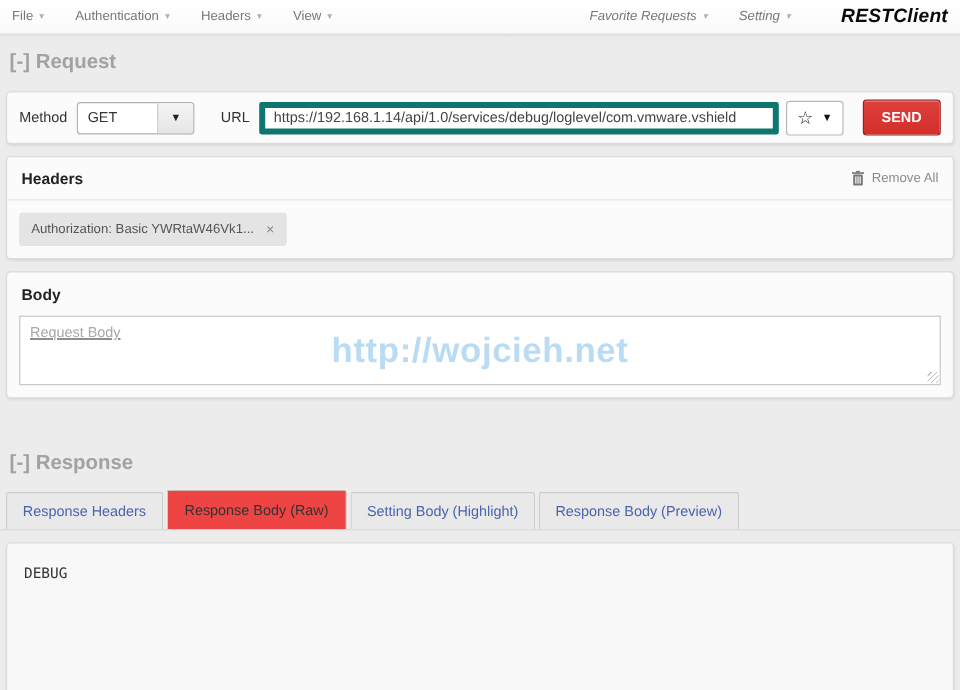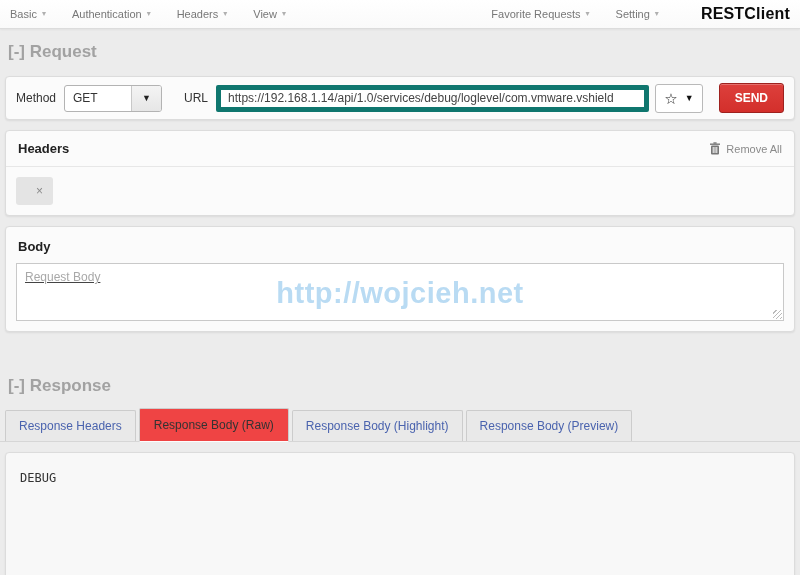--- a/index.html
+++ b/index.html
@@ -19,21 +19,21 @@
     box-shadow:0 1px 2px rgba(0,0,0,.05);
     display:flex;
     align-items:center;
     padding:0 10px;
     font-size:11px;
     color:#777;
   }
   .menu-left { display:flex; align-items:center; gap:26px; }
   .menu-item { display:flex; align-items:center; gap:5px; cursor:default; white-space:nowrap; }
   .caret { font-size:8px; color:#b0b0b0; line-height:1; }
-  .menu-right { margin-left:auto; display:flex; align-items:center; gap:26px; }
+  .menu-right { margin-left:auto; display:flex; align-items:center; gap:26px;font-style:italic; }
   .brand { font-size:16px; font-weight:bold; color:#0b0b0b; margin-left:16px; letter-spacing:.2px; }
 
   
   .section-title {
     color:#a2a2a2;
     font-weight:bold;
     font-size:17px;
     margin:13px 8px 0 8px;
   }
   .section-title.response-title { margin-top:44px; }
@@ -225,21 +225,21 @@
     color:#333;
     overflow:auto;
   }
 </style>
 </head>
 <body>
 
 <div class="menubar">
   <div class="menu-left">
     <div class="menu-item">
-      <span>Basic</span>
+      <span>File</span>
       <span class="caret">▾</span>
     </div>
     <div class="menu-item">
       <span>Authentication</span>
       <span class="caret">▾</span>
     </div>
     <div class="menu-item">
       <span>Headers</span>
       <span class="caret">▾</span>
     </div>
@@ -288,20 +288,21 @@
         <rect x="4.4" y="0.3" width="3.2" height="1.4" fill="#777"></rect>
         <rect x="3.7" y="5" width="1" height="6" fill="#fbfbfb"></rect>
         <rect x="5.5" y="5" width="1" height="6" fill="#fbfbfb"></rect>
         <rect x="7.3" y="5" width="1" height="6" fill="#fbfbfb"></rect>
       </svg>
       <span>Remove All</span>
     </span>
   </div>
   <div class="tag-area">
     <span class="header-tag">
+      <span>Authorization: Basic YWRtaW46Vk1...</span>
       <span class="tag-close">×</span>
     </span>
   </div>
 </div>
 
 <div class="panel body-panel">
   <div class="body-title-row">
     <span class="panel-title">Body</span>
   </div>
   <div class="body-textarea-wrap">
@@ -309,17 +310,17 @@
     <div class="watermark">http://wojcieh.net</div>
     <div class="resize-grip"></div>
   </div>
 </div>
 
 <div class="section-title response-title">[-] Response</div>
 
 <div class="tabs-strip">
   <div class="tab">Response Headers</div>
   <div class="tab active">Response Body (Raw)</div>
-  <div class="tab">Response Body (Highlight)</div>
+  <div class="tab">Setting Body (Highlight)</div>
   <div class="tab">Response Body (Preview)</div>
 </div>
 
 <div class="panel response-panel">DEBUG</div>
 
 </body></html>

